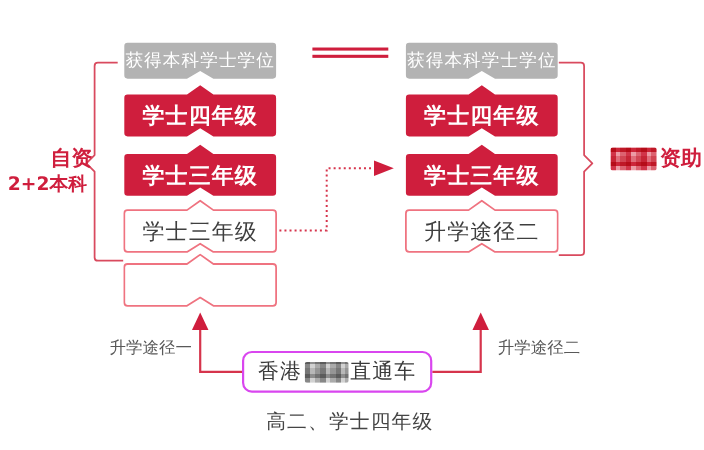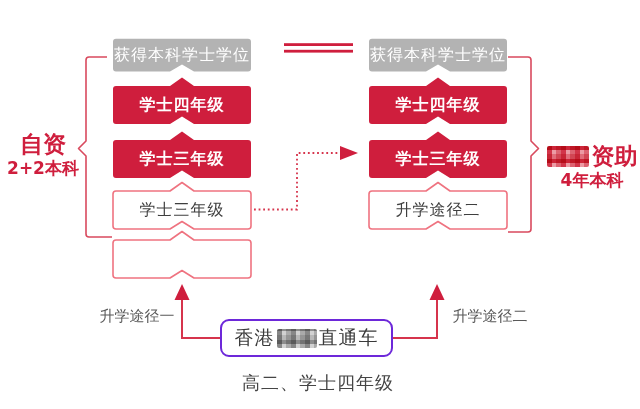--- a/index.html
+++ b/index.html
@@ -3,33 +3,33 @@
 <meta charset="utf-8">
 <style>
   html,body{margin:0;padding:0;background:#ffffff;}
   body{font-family:"DejaVu Sans","Liberation Sans",sans-serif;}
   .canvas{position:relative;width:640px;height:409px;background:#ffffff;overflow:hidden;}
   .connectors{position:absolute;left:0;top:0;z-index:1;}
   .stepbox{position:absolute;width:140px;z-index:2;}
   .stepbox svg{display:block;}
   .stepbox .lbl{position:absolute;left:0;right:0;text-align:center;letter-spacing:1px;}
   .lbl-gray{top:0;height:34px;line-height:34px;color:#ffffff;font-size:16px;}
-  .lbl-body{top:10px;height:38px;line-height:38px;font-size:16px;}
+  .lbl-body{top:10px;height:38px;line-height:38px;font-size:20px;}
   .lbl-red{color:#ffffff;font-weight:600;}
   .lbl-white{color:#3f3f3f;font-weight:400;}
   .shape-gray{fill:#b3b3b3;}
   .shape-red{fill:#cf1e3d;}
   .shape-white{fill:#ffffff;stroke:#ef7380;stroke-width:1.6;stroke-linejoin:round;}
   .brace-label{position:absolute;z-index:3;text-align:center;color:#cf1e3d;font-weight:bold;}
-  .brace-label .t1{font-size:23px;line-height:25px;display:flex;align-items:center;justify-content:center;gap:1px;}
+  .brace-label .t1{font-size:19px;line-height:25px;display:flex;align-items:center;justify-content:flex-end;gap:1px;}
   .brace-label .t2{font-size:17px;line-height:22px;}
   .muted{position:absolute;z-index:3;color:#595959;font-size:15px;text-align:center;}
   .caption{position:absolute;z-index:3;color:#454545;font-size:18px;text-align:center;letter-spacing:1px;}
   .source-box{position:absolute;z-index:3;left:220px;top:319px;width:173px;height:38px;
-    border:2px solid #6d28d9;border-radius:9px;box-sizing:border-box;background:#fff;
+    border:2px solid #d946ef;border-radius:9px;box-sizing:border-box;background:#fff;
     display:flex;align-items:center;justify-content:center;gap:2px;
     font-size:19px;color:#3a3a3a;letter-spacing:1px;}
   .mosaic{display:inline-block;filter:blur(0.7px);border-radius:2px;}
   .mosaic-red{width:42px;height:21px;margin-right:2px;
     background-image:
       repeating-linear-gradient(90deg,rgba(214,52,76,.95) 0 5px,rgba(243,180,188,.95) 5px 9px,rgba(226,110,125,.95) 9px 14px),
       repeating-linear-gradient(0deg,#f7d7db 0 4px,#d6344c 4px 8px,#eb97a2 8px 13px);
     background-blend-mode:multiply;}
   .mosaic-gray{width:40px;height:19px;vertical-align:-2px;
     background-image:
@@ -126,26 +126,25 @@
   </div>
 
 
   <div class="brace-label" style="left:2px;top:132px;width:82px;">
     <div class="t1">
         <span>自资</span>
       </div>
     <div class="t2">2+2本科</div>
   </div>
 
-  <div class="brace-label" style="left:546px;top:144px;width:92px;">
+  <div class="brace-label" style="left:546px;top:132px;width:92px;">
     <div class="t1">
       <span class="mosaic mosaic-red"></span>
       <span>资助</span>
     </div>
-    <div class="t2">4年本科</div>
   </div>
 
   <div class="muted" style="left:96px;top:307px;width:82px;">升学途径一</div>
   <div class="muted" style="left:449px;top:307px;width:82px;">升学途径二</div>
 
   <div class="source-box">
     <span>香港</span>
     <span class="mosaic mosaic-gray"></span>
     <span>直通车</span>
   </div>

